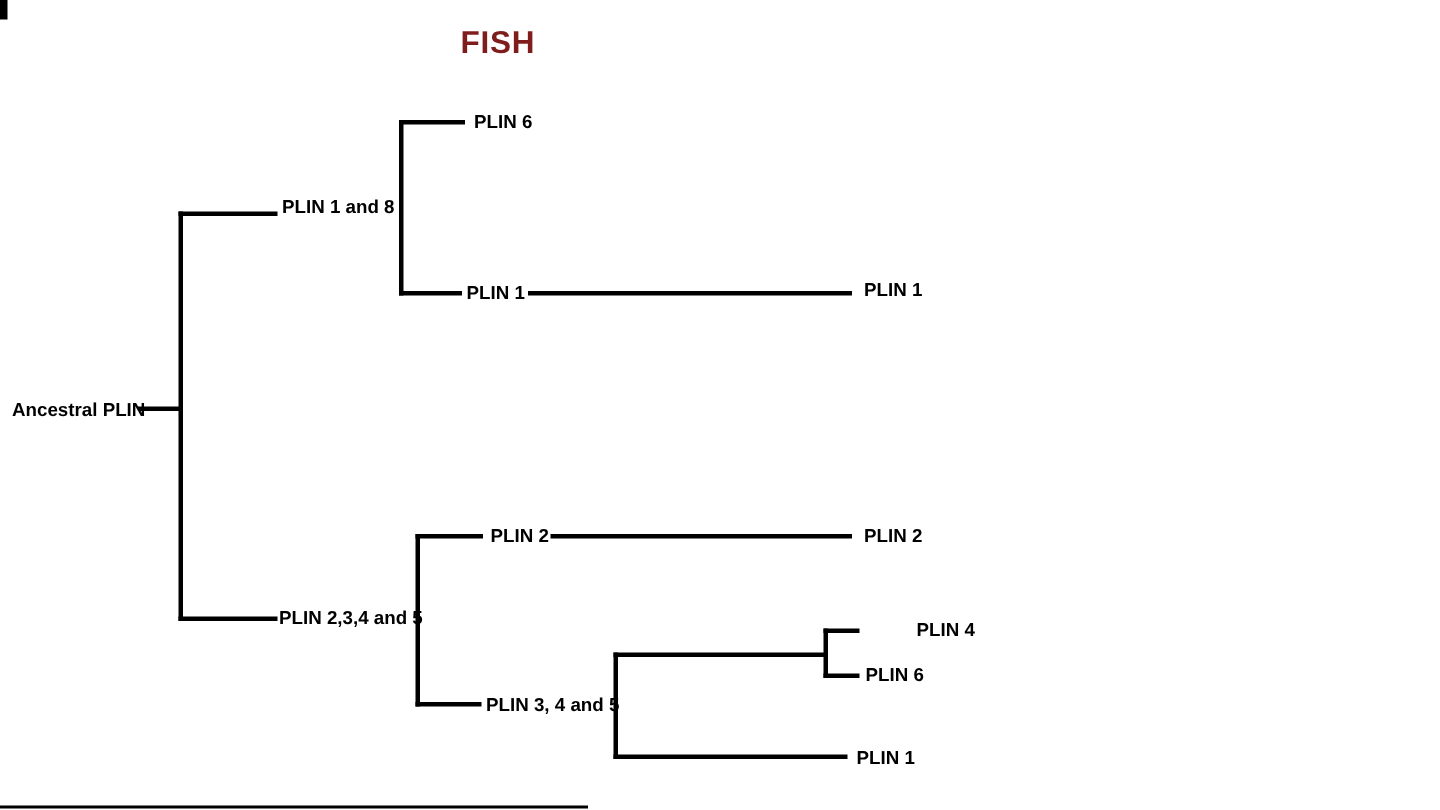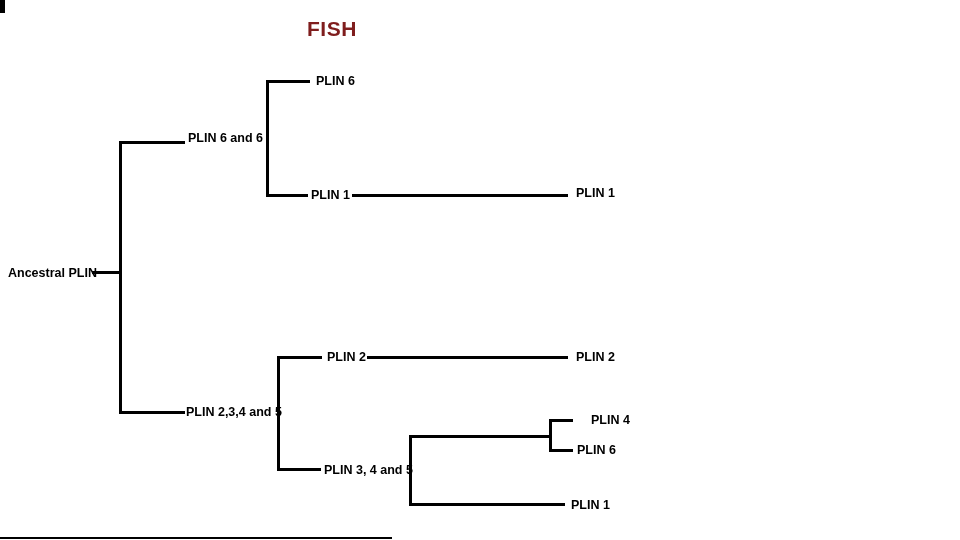--- a/index.html
+++ b/index.html
@@ -49,21 +49,21 @@
 <div id="canvas">
 
   <span class="col-header" style="left:307px; top:17px;">FISH</span>
 
   <span class="node-label" style="left:8px; top:265px;">Ancestral PLIN</span>
 
   <div class="hline" style="left:92px;  top:271px; width:30px;"></div>
   <div class="vline" style="left:119px; top:141px; height:273px;"></div>
 
   <div class="hline" style="left:119px; top:141px; width:66px;"></div>
-  <span class="node-label" style="left:188px; top:130px;">PLIN 6 and 6</span>
+  <span class="node-label" style="left:188px; top:130px;">PLIN 1 and 8</span>
 
   <div class="vline" style="left:266px; top:80px; height:117px;"></div>
 
   <div class="hline" style="left:266px; top:80px; width:44px;"></div>
   <span class="node-label" style="left:316px; top:73px;">PLIN 6</span>
 
   <div class="hline" style="left:266px; top:194px; width:42px;"></div>
   <span class="node-label" style="left:311px; top:187px;">PLIN 1</span>
   <div class="hline" style="left:352px; top:194px; width:216px;"></div>
   <span class="node-label" style="left:576px; top:185px;">PLIN 1</span>
@@ -79,21 +79,21 @@
   <span class="node-label" style="left:576px; top:349px;">PLIN 2</span>
 
   <div class="hline" style="left:277px; top:468px; width:44px;"></div>
   <span class="node-label" style="left:324px; top:462px;">PLIN 3, 4 and 5</span>
 
   <div class="vline" style="left:409px; top:435px; height:71px;"></div>
   <div class="hline" style="left:409px; top:435px; width:142px;"></div>
 
   <div class="vline" style="left:549px; top:419px; height:33px;"></div>
   <div class="hline" style="left:549px; top:419px; width:24px;"></div>
-  <span class="node-label" style="left:591px; top:412px;">PLIN 4</span>
+  <span class="node-label" style="left:611px; top:412px;">PLIN 4</span>
   <div class="hline" style="left:549px; top:449px; width:24px;"></div>
   <span class="node-label" style="left:577px; top:442px;">PLIN 6</span>
 
   <div class="hline" style="left:409px; top:503px; width:156px;"></div>
   <span class="node-label" style="left:571px; top:497px;">PLIN 1</span>
 
   <div class="artifact" style="left:0; top:0; width:5px; height:13px;"></div>
   <div class="artifact" style="left:0; top:537px; width:392px; height:2px;"></div>
 
 </div>

